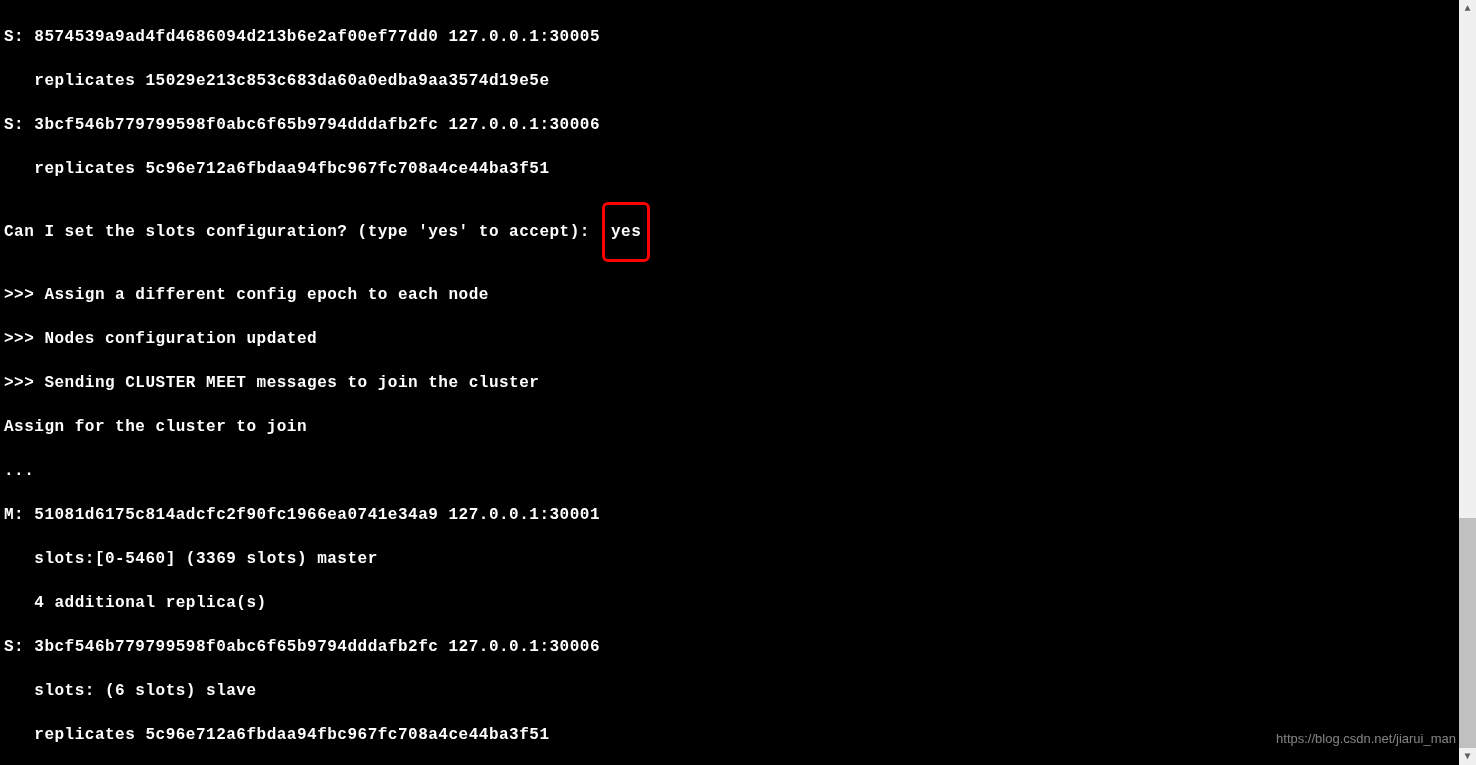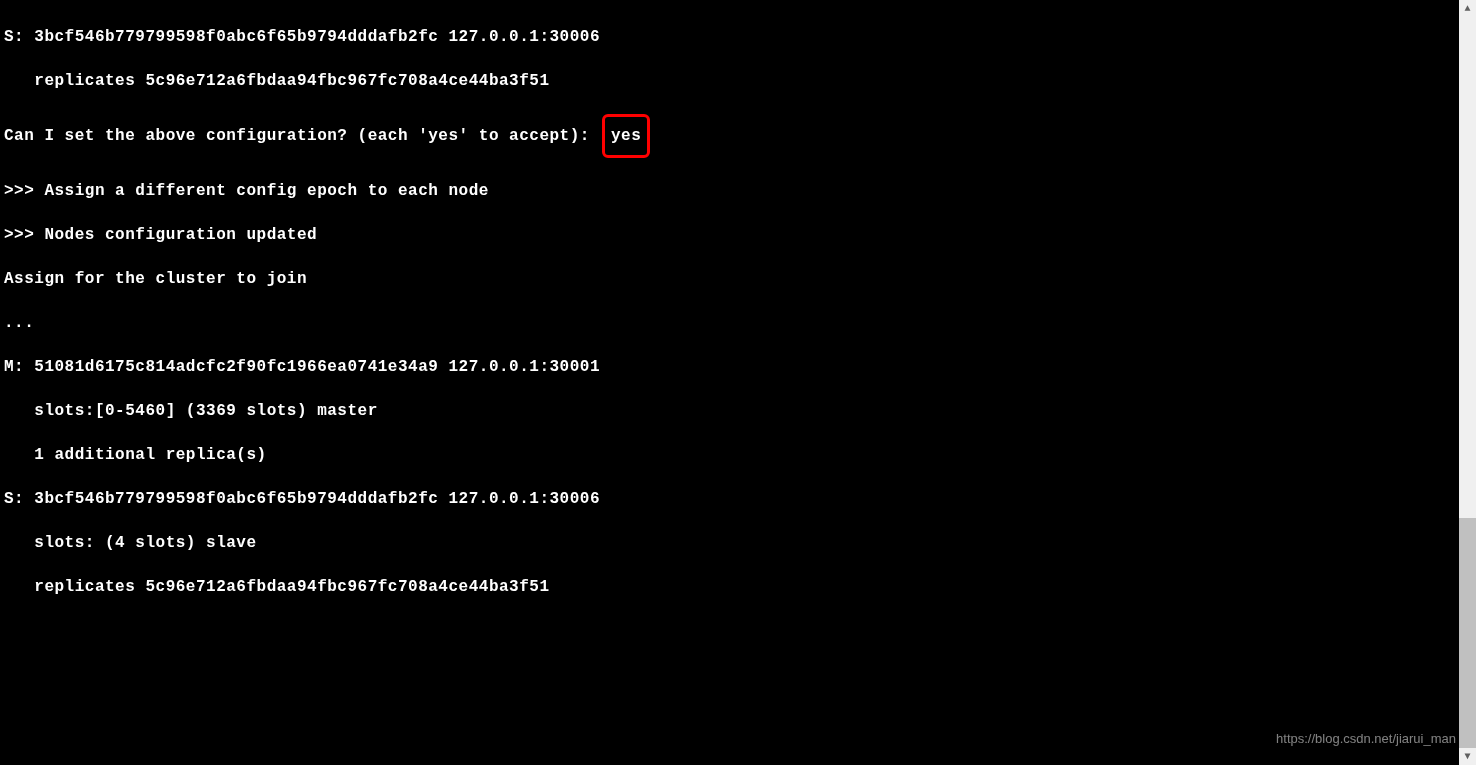--- a/index.html
+++ b/index.html
@@ -22,21 +22,21 @@
       white-space: pre;
       font-weight: bold;
       font-size: 16px;
       line-height: 22px;
       letter-spacing: 0.5px;
     }
     .line { display: block; }
     .highlight-box {
       border: 3px solid #ff0000;
       border-radius: 6px;
-      padding: 8px 6px;
+      padding: 16px 6px;
       display: inline-block;
       margin-left: 2px;
     }
     .scrollbar-area {
       position: absolute;
       right: 0;
       top: 0;
       width: 17px;
       height: 765px;
       background: #f0f0f0;
@@ -76,32 +76,35 @@
       font-family: Arial, sans-serif;
       font-size: 13px;
       font-weight: normal;
       pointer-events: none;
     }
   </style>
 </head>
 <body>
 
 <div class="terminal-area">
+<span class="line">S: 8574539a9ad4fd4686094d213b6e2af00ef77dd0 127.0.0.1:30005</span>
+<span class="line">   replicates 15029e213c853c683da60a0edba9aa3574d19e5e</span>
 <span class="line">S: 3bcf546b779799598f0abc6f65b9794dddafb2fc 127.0.0.1:30006</span>
 <span class="line">   replicates 5c96e712a6fbdaa94fbc967fc708a4ce44ba3f51</span>
-<span class="line"><span>Can I set the above configuration? (each 'yes' to accept): </span><span class="highlight-box">yes</span></span>
+<span class="line"><span>Can I set the slots configuration? (type 'yes' to accept): </span><span class="highlight-box">yes</span></span>
 <span class="line">&gt;&gt;&gt; Assign a different config epoch to each node</span>
 <span class="line">&gt;&gt;&gt; Nodes configuration updated</span>
+<span class="line">&gt;&gt;&gt; Sending CLUSTER MEET messages to join the cluster</span>
 <span class="line">Assign for the cluster to join</span>
 <span class="line">...</span>
 <span class="line">M: 51081d6175c814adcfc2f90fc1966ea0741e34a9 127.0.0.1:30001</span>
 <span class="line">   slots:[0-5460] (3369 slots) master</span>
-<span class="line">   1 additional replica(s)</span>
+<span class="line">   4 additional replica(s)</span>
 <span class="line">S: 3bcf546b779799598f0abc6f65b9794dddafb2fc 127.0.0.1:30006</span>
-<span class="line">   slots: (4 slots) slave</span>
+<span class="line">   slots: (6 slots) slave</span>
 <span class="line">   replicates 5c96e712a6fbdaa94fbc967fc708a4ce44ba3f51</span>
 
 
 
 
 
 
 
 
 

